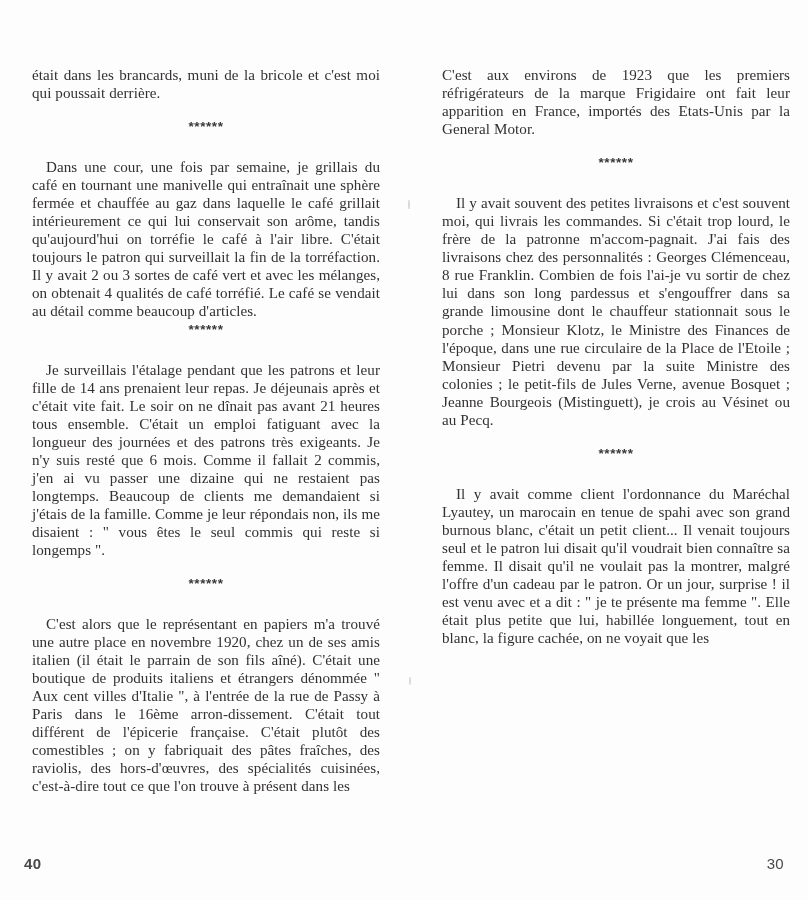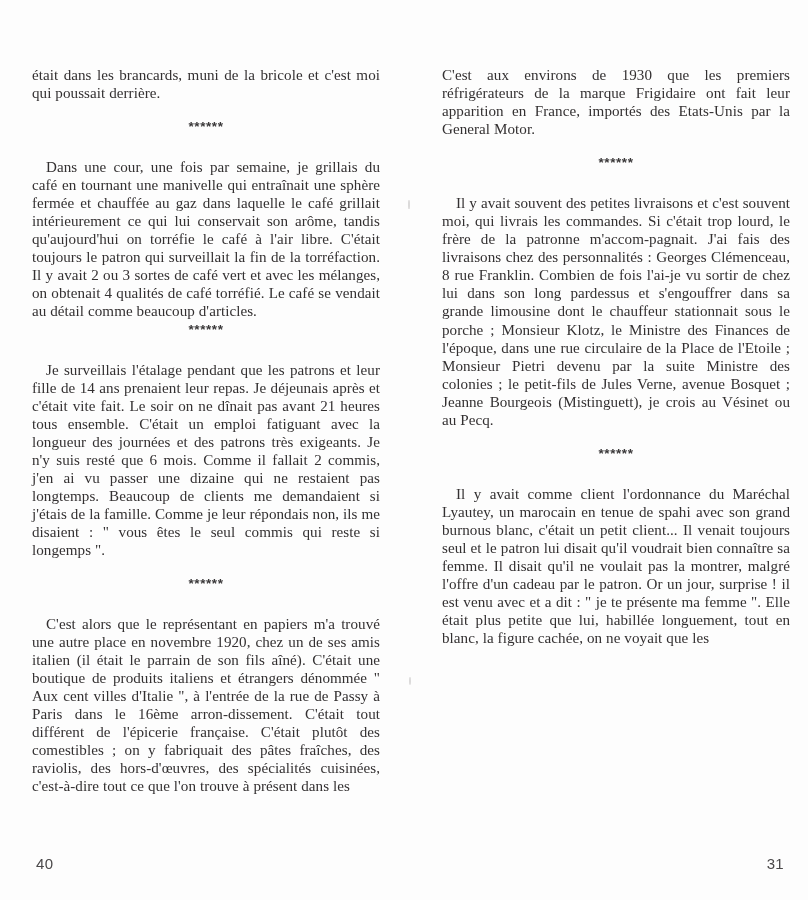--- a/index.html
+++ b/index.html
@@ -86,21 +86,21 @@
     height: 24px;
   }
 
   .folio {
     position: absolute;
     font-family: "Liberation Sans", "DejaVu Sans", sans-serif;
     font-size: 15px;
     color: #4a4849;
     letter-spacing: 0.3px;
   }
-  .folio-left  { left: 36px; }
+  .folio-left  { left: 24px; font-weight: bold; }
   .folio-right { right: 24px; }
 
   
   .speck {
     position: absolute;
     background: #cfcdcd;
     opacity: 0.75;
     border-radius: 40%;
   }
   .speck-a { left: 408px; top: 200px; width: 2px; height: 9px; }
@@ -133,21 +133,21 @@
       <div class="sep">******</div>
       <div class="gap-sep-after"></div>
 
       <p class="para">C'est alors que le représentant en papiers m'a trouvé une autre place en novembre 1920, chez un de ses amis italien (il était le parrain de son fils aîné). C'était une boutique de produits italiens et étrangers dénommée " Aux cent villes d'Italie ", à l'entrée de la rue de Passy à Paris dans le 16ème arron-dissement. C'était tout différent de l'épicerie française. C'était plutôt des comestibles ; on y fabriquait des pâtes fraîches, des raviolis, des hors-d'œuvres, des spécialités cuisinées, c'est-à-dire tout ce que l'on trouve à présent dans les</p>
 
     </div>
 
     <div class="column column-right">
 
 
-      <p class="para no-indent">C'est aux environs de 1930 que les premiers réfrigérateurs de la marque Frigidaire ont fait leur apparition en France, importés des Etats-Unis par la General Motor.</p>
+      <p class="para no-indent">C'est aux environs de 1923 que les premiers réfrigérateurs de la marque Frigidaire ont fait leur apparition en France, importés des Etats-Unis par la General Motor.</p>
 
 
       <div class="gap-sep-before"></div>
       <div class="sep">******</div>
       <div class="gap-sep-after"></div>
 
       <p class="para">Il y avait souvent des petites livraisons et c'est souvent moi, qui livrais les commandes. Si c'était trop lourd, le frère de la patronne m'accom-pagnait.  J'ai fais des livraisons chez des personnalités : Georges Clémenceau, 8 rue Franklin. Combien de fois l'ai-je vu sortir de chez lui dans son long pardessus et s'engouffrer dans sa grande limousine dont le chauffeur stationnait sous le porche ; Monsieur Klotz, le Ministre des Finances de l'époque, dans une rue circulaire de la Place de l'Etoile ; Monsieur Pietri devenu par la suite Ministre des colonies ; le petit-fils de Jules Verne, avenue Bosquet ; Jeanne Bourgeois (Mistinguett), je crois au Vésinet ou au Pecq.</p>
 
       <div class="gap-sep-before"></div>
       <div class="sep">******</div>
@@ -157,16 +157,16 @@
 
     </div>
 
   </div>
 
   <div class="speck speck-a"></div>
   <div class="speck speck-b"></div>
 
   <div class="folio-row">
     <div class="folio folio-left">40</div>
-    <div class="folio folio-right">31</div>
+    <div class="folio folio-right">30</div>
   </div>
 
 </div>
 
 </body></html>

